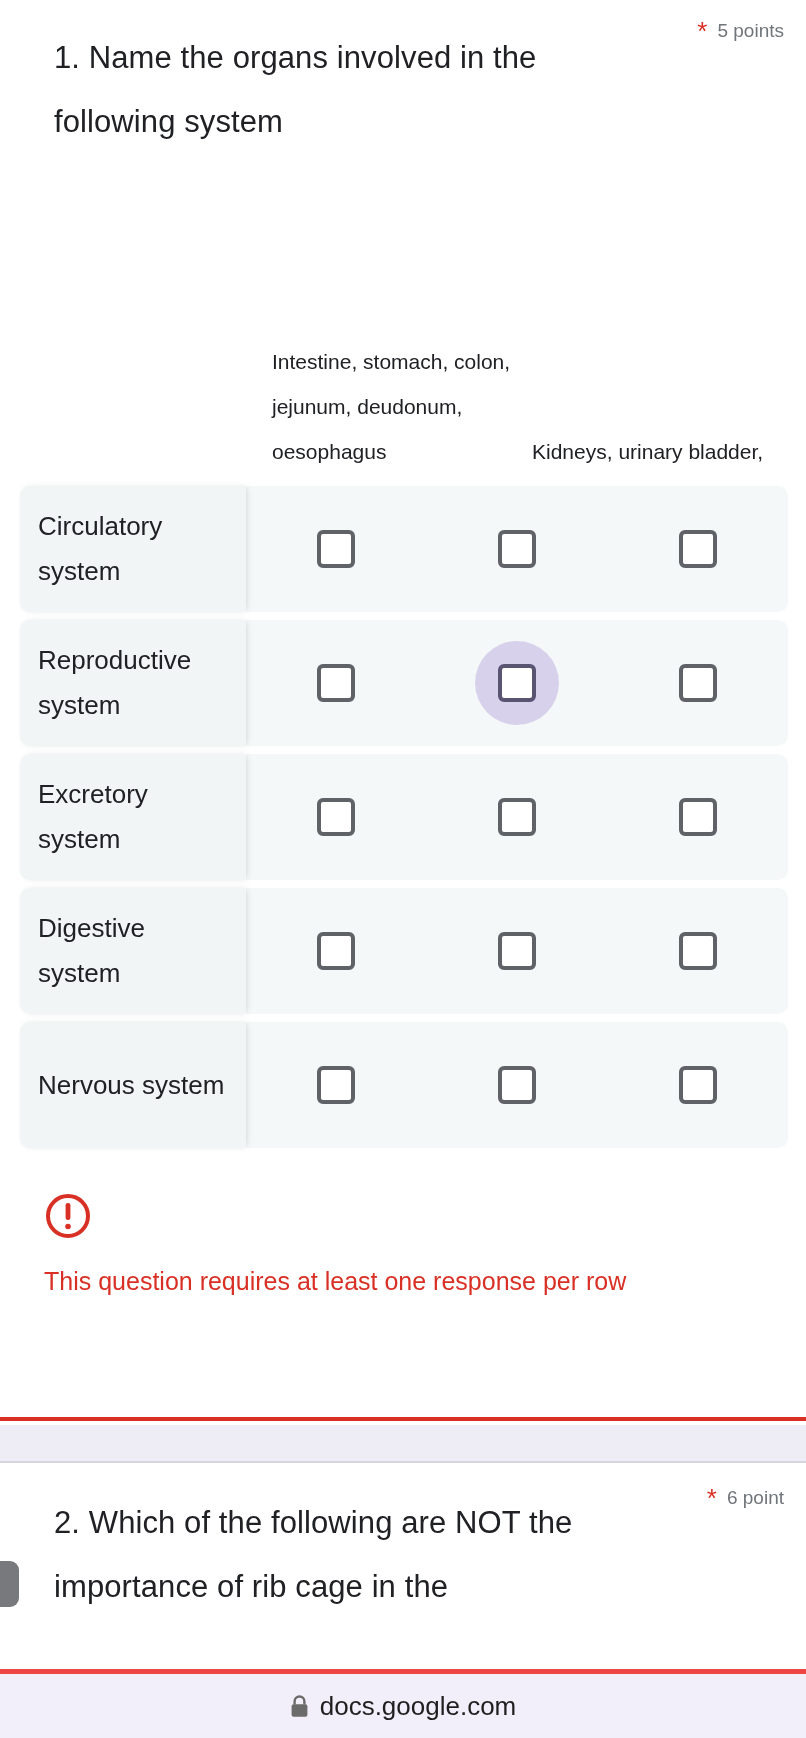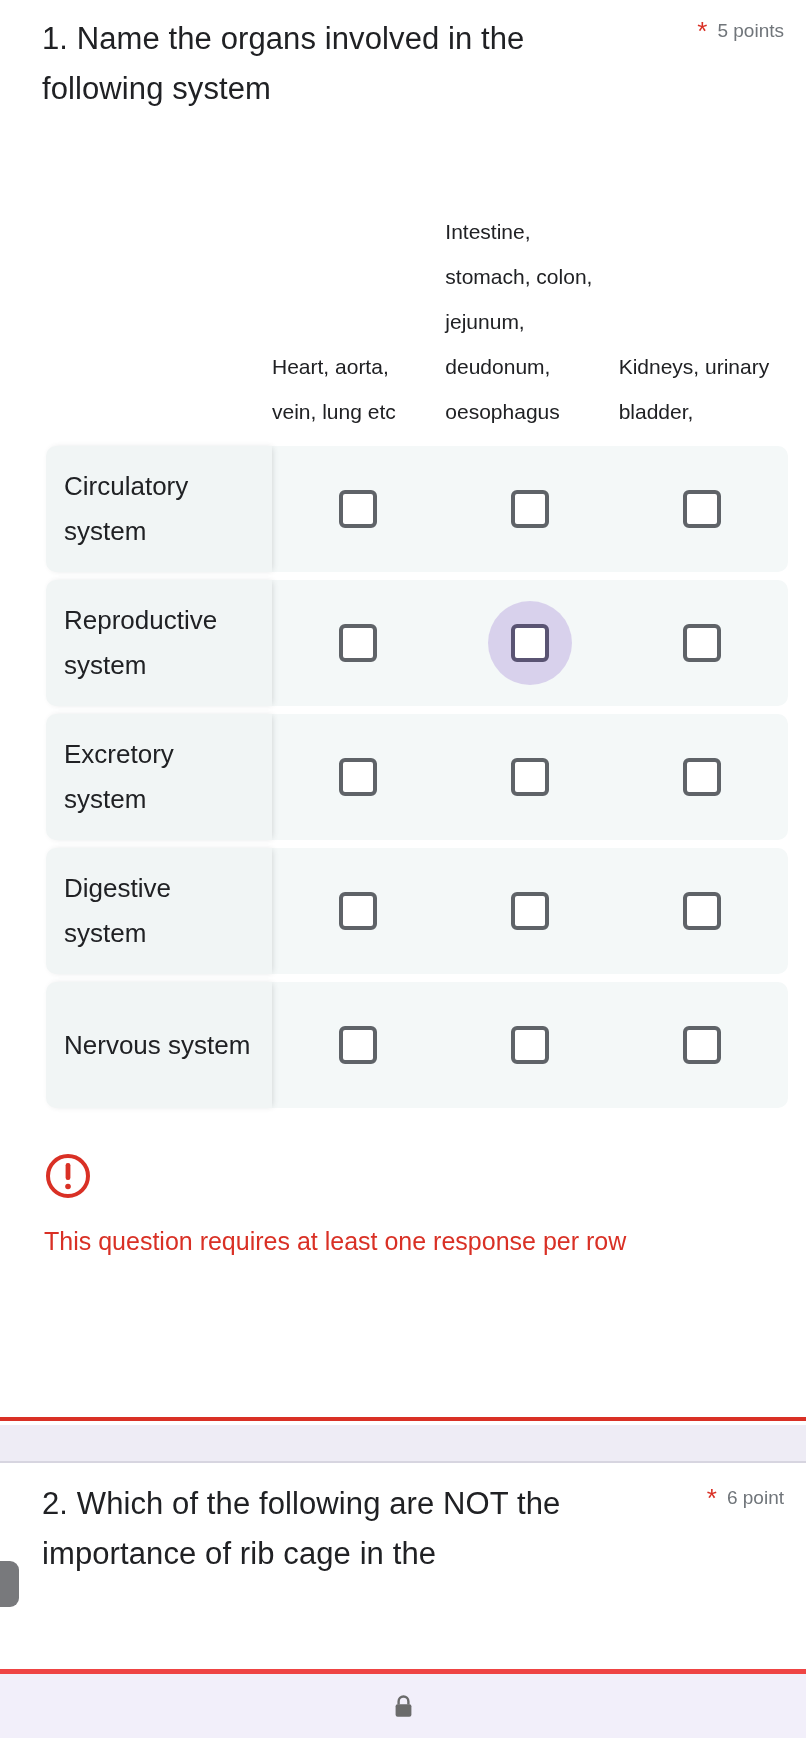--- a/index.html
+++ b/index.html
@@ -28,26 +28,26 @@
   }
   .q-card.card1 { height: 1421px; }
 
   .q-head {
     position: relative;
     padding: 14px 20px 0 42px;
     display: block;
   }
   .q-title {
     font-size: 31px;
-    line-height: 50px;
+    line-height: 64px;
     color: #202124;
     font-weight: 400;
     letter-spacing: 0.1px;
     width: 540px;
-    margin: 0;
+    margin: 12px;
     padding: 0;
   }
   .q-meta {
     position: absolute;
     right: 22px;
     top: 18px;
     display: flex;
     align-items: flex-start;
     gap: 10px;
     white-space: nowrap;
@@ -82,21 +82,21 @@
     line-height: 45px;
     color: #202124;
     padding: 0 4px;
     box-sizing: border-box;
     word-wrap: break-word;
   }
 
   
   .rows {
     margin-top: 12px;
-    padding: 0 18px 0 46px;
+    padding: 0 18px 0 20px;
   }
   .grid-row {
     display: flex;
     align-items: stretch;
     min-height: 126px;
     margin-bottom: 8px;
     position: relative;
   }
   .row-label {
     width: 226px;
@@ -237,21 +237,20 @@
     <div class="q-title">1. Name the organs involved in the following system</div>
     <div class="q-meta">
       <span class="req-star">*</span>
       <span class="points">5 points</span>
     </div>
   </div>
 
   <div class="grid-wrap">
 
     <div class="col-headers">
-      <div class="col-head">Heart, aorta, vein, lung etc</div>
       <div class="col-head">Intestine, stomach, colon, jejunum, deudonum, oesophagus</div>
       <div class="col-head">Kidneys, urinary bladder,</div>
     </div>
 
     <div class="rows">
 
       <div class="grid-row">
         <div class="row-label">Circulatory system</div>
         <div class="row-cells">
           <div class="cell">
@@ -357,13 +356,14 @@
 
 <div class="scroll-thumb"></div>
 
 <div class="url-bar">
   <span class="lock-icon">
     <svg viewBox="0 0 19 23" width="19" height="23" aria-hidden="true">
       <path d="M4.6 9.5 V6.4 a4.9 4.9 0 0 1 9.8 0 V9.5" fill="none" stroke="#6b6b6b" stroke-width="2.4"></path>
       <rect x="1.6" y="9.3" width="15.8" height="12.4" rx="2" fill="#6b6b6b"></rect>
     </svg>
   </span>
+  <span class="url-text">docs.google.com</span>
 </div>
 
 </body></html>

